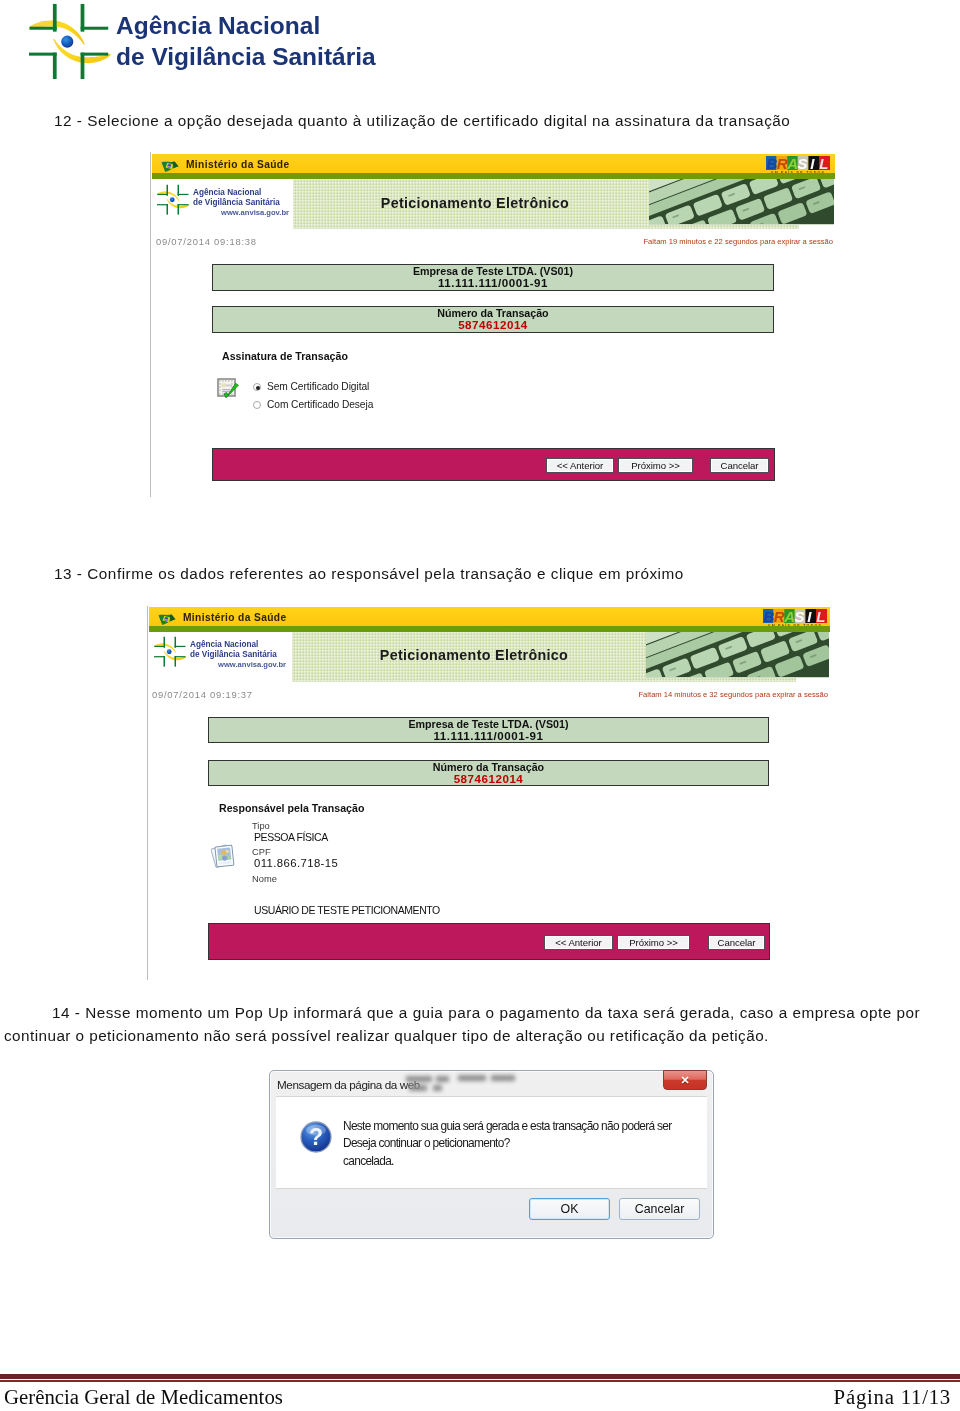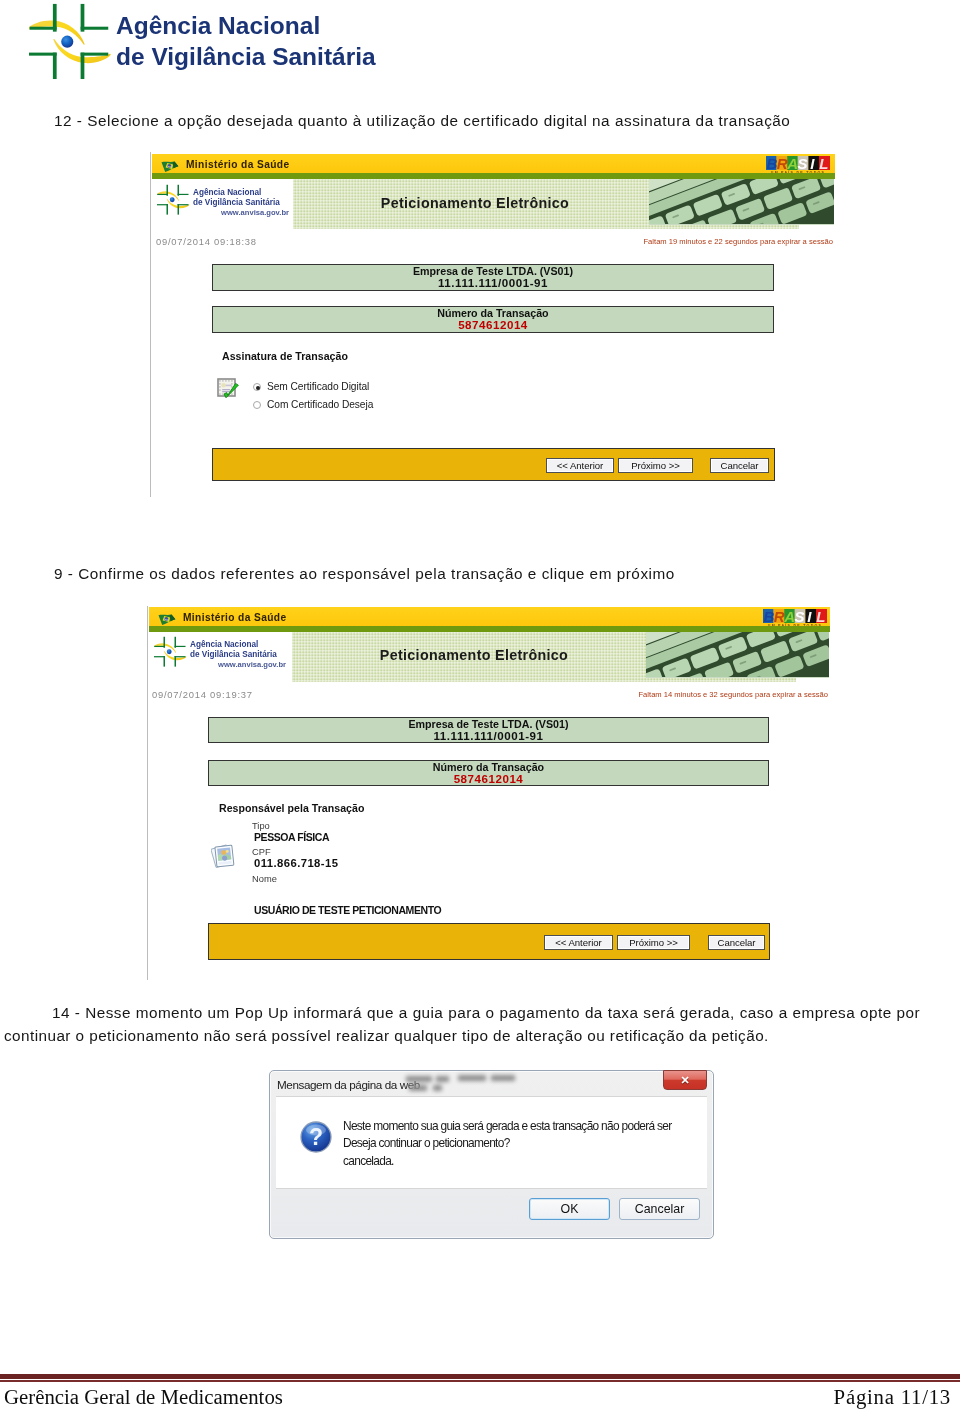--- a/index.html
+++ b/index.html
@@ -35,24 +35,24 @@
   .sessionwarn{position:absolute;color:#b03a14;font-size:7.6px;text-align:right;}
   .panel{position:absolute;background:#c3d8bd;border:1px solid #333;}
   .panel-t{position:absolute;width:100%;text-align:center;font-weight:bold;font-size:10.7px;color:#111;line-height:11px;letter-spacing:-0.02px;}
   .panel-t.num{font-size:11.6px;letter-spacing:0.52px;}
   .panel-t.red{color:#c00000;}
   .sect-title{position:absolute;font-weight:bold;font-size:10.6px;color:#111;letter-spacing:0.02px;}
   .radio-row{position:absolute;display:flex;align-items:center;}
   .radio{width:8px;height:8px;border-radius:50%;border:1px solid #a8a8a8;background:#fff;position:relative;display:inline-block;flex:0 0 auto;}
   .radio.on:after{content:"";position:absolute;left:2px;top:2px;width:4px;height:4px;border-radius:50%;background:#222;}
   .radio-lbl{font-size:10.2px;color:#1a1a1a;margin-left:6px;letter-spacing:-0.06px;}
-  .btnbar{position:absolute;background:#eab308;border:1px solid #333;}
+  .btnbar{position:absolute;background:#be185d;border:1px solid #333;}
   .btn{position:absolute;background:#f3f3f5;border:1px solid #4b4f55;box-shadow:inset 0 0 0 1px #ffffff;font-size:9.6px;color:#111;display:flex;align-items:center;justify-content:center;letter-spacing:-0.05px;}
   .fld-lbl{position:absolute;font-size:9.3px;color:#3a3a3a;}
-  .fld-val{position:absolute;font-size:10.5px;font-weight:bold;color:#111;letter-spacing:-0.43px;}
+  .fld-val{position:absolute;font-size:10.5px;font-weight:normal;color:#111;letter-spacing:-0.43px;}
   .fld-val.num{font-size:11.3px;letter-spacing:0.42px;}
 
   
   .dlg{position:absolute;border:1px solid #9aa6b5;border-radius:5px;background:linear-gradient(#f0f0f0,#e8eaed);box-shadow:0 0 0 1px rgba(255,255,255,.7) inset;}
   .dlg-title{position:absolute;font-size:12.6px;color:#1c1c1c;}
   .dlg-redact{position:absolute;left:136px;top:3px;width:150px;height:20px;filter:blur(2.0px);}
   .dlg-redact span{position:absolute;height:6px;background:#8e8e8e;border-radius:1px;display:block;}
   .dlg-close{position:absolute;border:1px solid #8a3b36;border-radius:0 0 4px 4px;background:linear-gradient(#e8938c 0%,#e06a5f 45%,#cc3a2c 52%,#c63226 100%);display:flex;align-items:center;justify-content:center;color:#fff;font-size:11px;font-weight:bold;text-shadow:0 1px 1px rgba(0,0,0,.5);}
   .dlg-body{position:absolute;background:#fff;border-top:1px solid #d6d6d6;border-bottom:1px solid #d6d6d6;}
   .dlg-msg{position:absolute;font-size:12.8px;color:#1a1a1a;line-height:17.5px;white-space:nowrap;}
@@ -341,21 +341,21 @@
       <span class="radio-lbl">Com Certificado Deseja</span>
     </div>
 
     <div class="btnbar" id="s1-btnbar">
       <div class="btn" id="s1-b1">&lt;&lt; Anterior</div>
       <div class="btn" id="s1-b2">Próximo &gt;&gt;</div>
       <div class="btn" id="s1-b3">Cancelar</div>
     </div>
   </div>
 
-  <div class="para" id="p13">9 - Confirme os dados referentes ao responsável pela transação e clique em próximo</div>
+  <div class="para" id="p13">13 - Confirme os dados referentes ao responsável pela transação e clique em próximo</div>
 
   <div class="shot" id="shot2">
     <div class="govbar"></div>
     <div class="ms-flag">
       <svg width="18" height="12" viewBox="0 0 18 12">
           <path d="M0.5 1.2 C5 0.2 9 1.6 13.5 0.6 L17.4 5.2 C13 6.3 8.6 9.8 4.2 10.9 L0.5 1.2 Z" fill="#1d7d33"></path>
           <path d="M6.2 2.0 L12.0 3.4 L11.2 8.0 L4.6 6.6 Z" fill="#ecdf18"></path>
           <ellipse cx="8.3" cy="5.1" rx="2.1" ry="2.0" fill="#3b4fa0"></ellipse>
           <path d="M6.4 4.8 C7.6 6.1 9.2 6.3 10.3 5.6" stroke="#eef3ff" stroke-width=".7" fill="none"></path>
           <path d="M13.5 0.6 L17.4 5.2 C15.8 5.6 14.3 6.4 12.8 7.2 L11.6 1.4 Z" fill="#145c24"></path>

